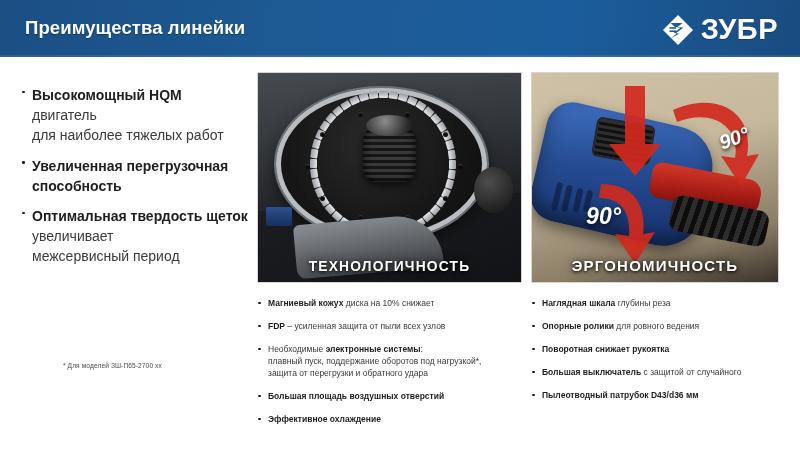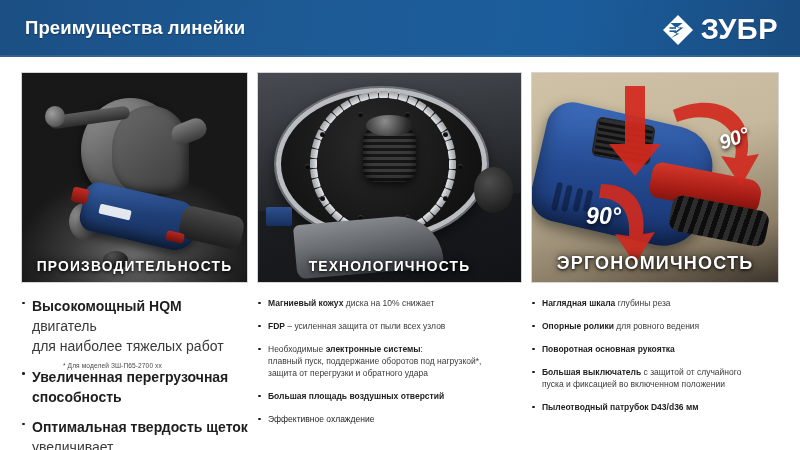--- a/index.html
+++ b/index.html
@@ -111,21 +111,21 @@
     left: 0; right: 0; bottom: 8px;
     text-align: center;
     font-size: 14.5px;
     font-weight: bold;
     color: #ffffff;
     letter-spacing: 1.2px;
     text-shadow: 0 1px 3px rgba(0,0,0,0.9), 0 0 8px rgba(0,0,0,0.8);
     z-index: 6;
   }
   .col-1 .caption { font-size: 13.8px; }
-  .col-2 .caption { font-size: 18px; }
+  .col-2 .caption { font-size: 15px; }
   .col-0 .caption { font-size: 13.8px; }
 
   
   .art1 { position:absolute; inset:0;
           background:
             radial-gradient(ellipse 70% 55% at 50% 88%, #6e6e6e 0%, #3a3a3a 40%, #181818 75%),
             linear-gradient(180deg, #151515 0%, #1d1d1d 50%, #2a2a2a 100%);
   }
   .g-blade { position:absolute; left:26%; top:12%; width:44%; height:50%;
              border-radius:50%;
@@ -307,39 +307,20 @@
           <rect x="7.5" y="16.4" width="6.6" height="1.6" fill="#1d5b96"></rect>
         </svg>
       </span>
       <span class="logo-word">ЗУБР</span>
     </div>
   </div>
 
   <div class="columns">
 
     <div class="col col-0">
-      <div class="photo">
-        <div class="photo-inner">
-          <div class="art1">
-            <div class="g-blade"></div>
-            <div class="g-hood"></div>
-            <div class="g-spout"></div>
-            <div class="g-bar"></div>
-            <div class="g-barcap"></div>
-            <div class="g-gear"></div>
-            <div class="g-body"></div>
-            <div class="g-logo-strip"></div>
-            <div class="g-red"></div>
-            <div class="g-handle"></div>
-            <div class="g-red2"></div>
-            <div class="g-wheel"></div>
-          </div>
-        </div>
-        <div class="caption">ПРОИЗВОДИТЕЛЬНОСТЬ</div>
-      </div>
       <ul class="bullets">
           <li class="bullet"><span class="" style="font-weight: bold;">Высокомощный HQM</span><span class="reg"> двигатель</span><br><span class="reg">для наиболее тяжелых работ</span></li>
           <li class="bullet"><span class="" style="font-weight: bold; text-align: right;">Увеличенная перегрузочная способность</span></li>
           <li class="bullet"><span class="" style="font-weight: bold;">Оптимальная твердость щеток</span><span class="reg"> увеличивает</span><br><span class="reg">межсервисный период</span></li>
         </ul>
     </div>
 
     <div class="col col-1">
       <div class="photo">
         <div class="photo-inner">
@@ -496,21 +477,21 @@
             <div class="d-roller"></div>
           </div>
         </div>
         <div class="caption">ТЕХНОЛОГИЧНОСТЬ</div>
       </div>
       <ul class="bullets">
           <li class="bullet"><span class="" style="font-weight: bold;">Магниевый кожух</span><span class="reg"> диска на 10% снижает</span><br></li>
           <li class="bullet"><span class="" style="font-weight: bold;">FDP</span><span class="reg"> – усиленная защита от пыли всех узлов</span></li>
           <li class="bullet"><span class="reg">Необходимые </span><span class="" style="font-weight: bold;">электронные системы</span><span class="reg">:</span><br><span class="reg">плавный пуск, поддержание оборотов под нагрузкой*,</span><br><span class="reg">защита от перегрузки и обратного удара</span></li>
           <li class="bullet"><span class="" style="font-weight: bold;">Большая площадь воздушных отверстий</span></li>
-          <li class="bullet"><span class="" style="font-weight: normal; text-align: right;">Эффективное охлаждение</span></li>
+          <li class="bullet"><span class="" style="font-weight: bold; text-align: right;">Эффективное охлаждение</span></li>
         </ul>
     </div>
 
     <div class="col col-2">
       <div class="photo">
         <div class="photo-inner">
           <div class="art3">
             <div class="e-body"></div>
             <div class="e-switch"></div>
             <div class="e-redhandle"></div>
@@ -530,22 +511,22 @@
               <div class="e-vent" style="left: 13.2%; top: 53.4%; width: 2.4%; height: 12.8%; transform: rotate(13deg);"></div>
               <div class="e-vent" style="left: 17.4%; top: 54.8%; width: 2.4%; height: 11.6%; transform: rotate(13deg);"></div>
               <div class="e-vent" style="left: 21.6%; top: 56.2%; width: 2.4%; height: 10.4%; transform: rotate(13deg);"></div>
             </div>
         </div>
         <div class="caption">ЭРГОНОМИЧНОСТЬ</div>
       </div>
       <ul class="bullets">
           <li class="bullet"><span class="" style="font-weight: bold;">Наглядная шкала</span><span class="reg"> глубины реза</span></li>
           <li class="bullet"><span class="" style="font-weight: bold; text-align: right;">Опорные ролики</span><span class="reg"> для ровного ведения</span></li>
-          <li class="bullet"><span class="" style="font-weight: bold;">Поворотная основная рукоятка</span></li>
-          <li class="bullet"><span class="" style="font-weight: bold;">Большая выключатель</span><span class="reg"> с защитой от случайного</span><br><span class="reg">пуска и фиксацией во включенном положении</span></li>
+          <li class="bullet"><span class="" style="font-weight: bold;">Поворотная снижает рукоятка</span></li>
+          <li class="bullet"><span class="" style="font-weight: bold;">Большая выключатель</span><span class="reg"> с защитой от случайного</span><br></li>
           <li class="bullet"><span class="" style="font-weight: bold;">Пылеотводный патрубок D43/d36 мм</span></li>
         </ul>
     </div>
 
   </div>
 
   <div class="footnote">* Для моделей ЗШ-П65-2700 хх</div>
 
 </div>
 

